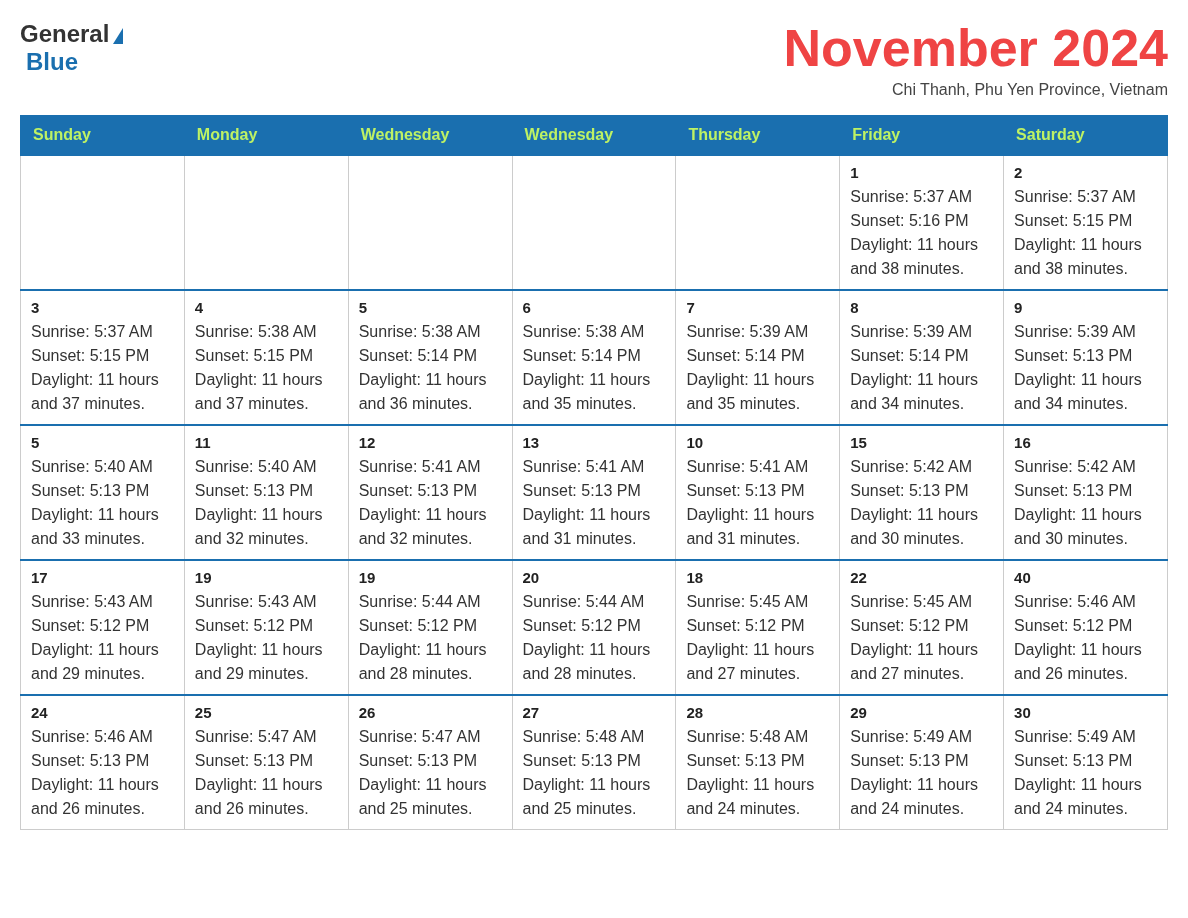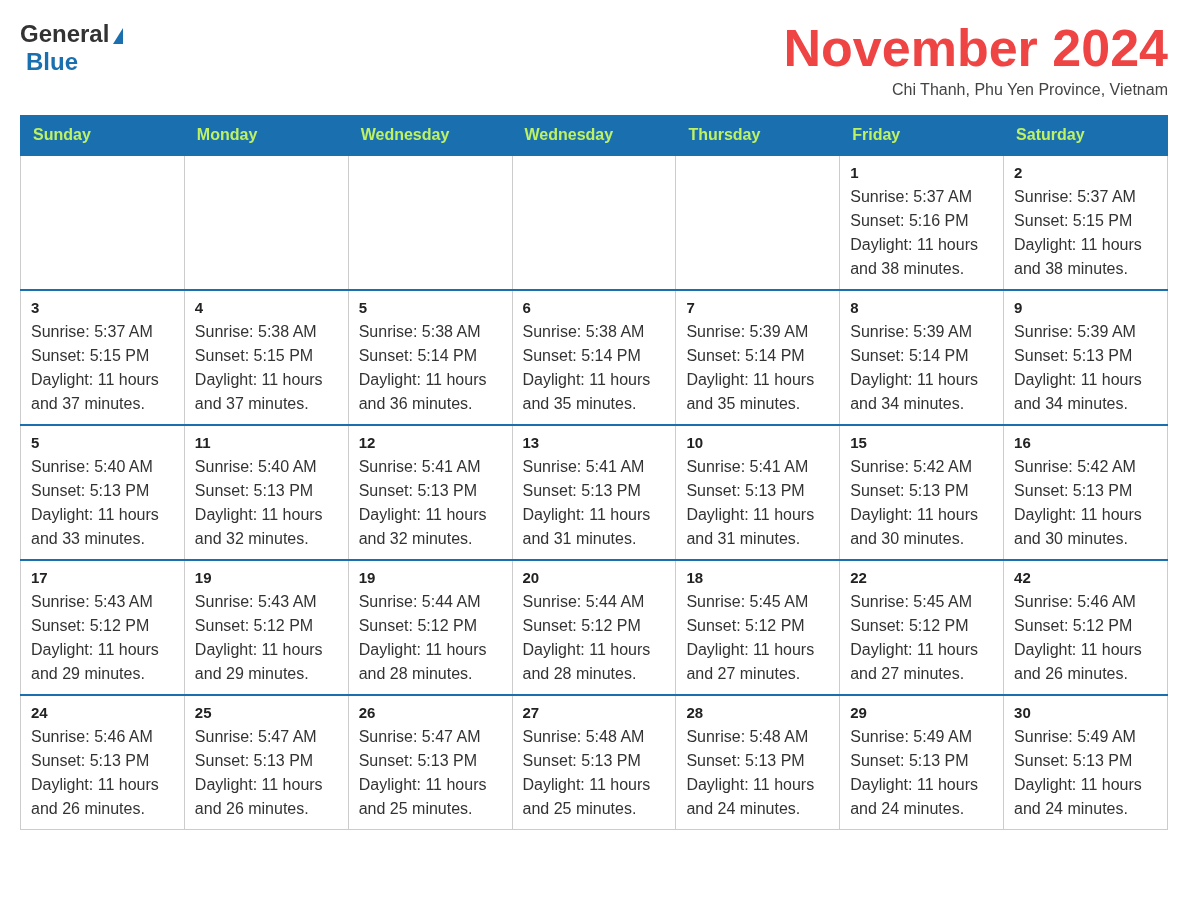--- a/index.html
+++ b/index.html
@@ -254,21 +254,21 @@
 Sunset: 5:12 PM
 Daylight: 11 hours and 27 minutes.</div>
         </td>
         <td>
           <div class="day-number">22</div>
           <div class="day-info" style="white-space: pre-line;">Sunrise: 5:45 AM
 Sunset: 5:12 PM
 Daylight: 11 hours and 27 minutes.</div>
         </td>
         <td>
-          <div class="day-number">42</div>
+          <div class="day-number">40</div>
           <div class="day-info" style="white-space: pre-line;">Sunrise: 5:46 AM
 Sunset: 5:12 PM
 Daylight: 11 hours and 26 minutes.</div>
         </td>
       </tr>
       <tr class="week-row">
         <td>
           <div class="day-number">24</div>
           <div class="day-info" style="white-space: pre-line;">Sunrise: 5:46 AM
 Sunset: 5:13 PM

